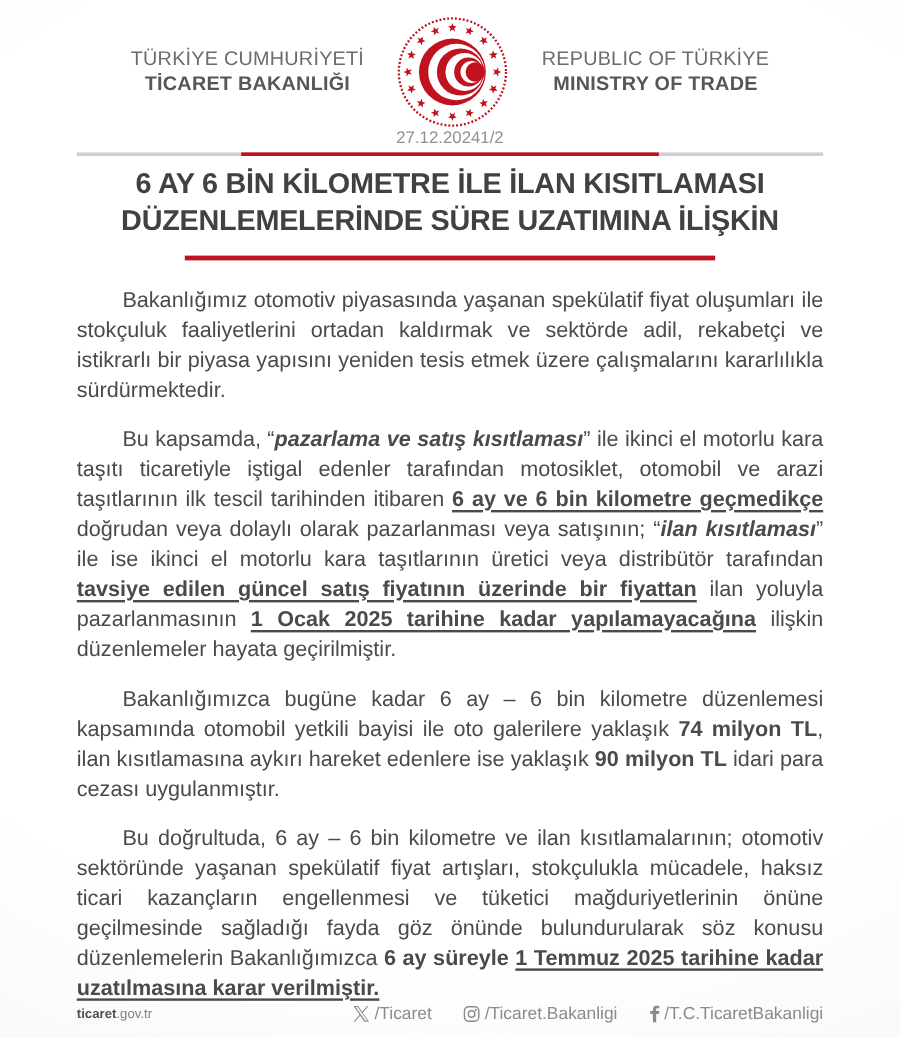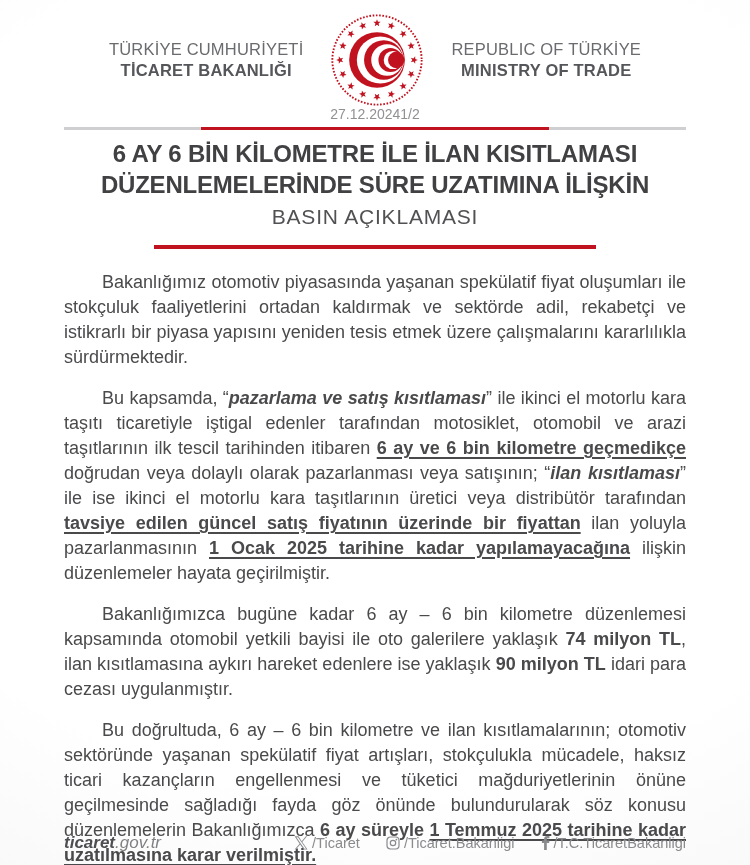--- a/index.html
+++ b/index.html
@@ -29,21 +29,21 @@
   .content { padding:0 64px; margin-top:21px; }
   .content p {
     font-size:18px; line-height:25px; text-align:justify; text-indent:38px;
     color:#4a4a4c; margin-bottom:16px;
   }
   .content .b { font-weight:700; }
   .content .i { font-style:italic; }
   .content .u { text-decoration:underline; text-decoration-thickness:2px; text-underline-offset:3px; }
   
   .footer { position:absolute; left:0; right:0; bottom:12px; display:flex; justify-content:space-between; align-items:center; padding:0 64px; }
-  .site { font-size:17px; color:#808184; cursor:pointer;font-style:italic; }
+  .site { font-size:11px; color:#808184; cursor:pointer; }
   .site .site-bold { font-weight:700; color:#4d4e51; }
   .socials { display:flex; gap:26px; align-items:center; }
   .social { display:flex; align-items:center; gap:4px; font-size:14.5px; color:#8a8b8d; cursor:pointer; }
   .social svg { display:block; }
   :root { --red:#c1121f; }
 </style>
 </head>
 <body>
 
 <div class="page">
@@ -97,21 +97,20 @@
     <span>27.12.2024</span>
     <span>1/2</span>
   </div>
   <div class="divider">
     <div class="red-seg"></div>
   </div>
 
   <div class="title-block">
     <div class="t">6 AY 6 BİN KİLOMETRE İLE İLAN KISITLAMASI</div>
     <div class="t">DÜZENLEMELERİNDE SÜRE UZATIMINA İLİŞKİN</div>
-    <div class="sub">BASIN AÇIKLAMASI</div>
     <div class="title-underline"></div>
   </div>
 
   <div class="content" id="body-container">
       <p><span>Bakanlığımız otomotiv piyasasında yaşanan spekülatif fiyat oluşumları ile stokçuluk faaliyetlerini ortadan kaldırmak ve sektörde adil, rekabetçi ve istikrarlı bir piyasa yapısını yeniden tesis etmek üzere çalışmalarını kararlılıkla sürdürmektedir.</span></p>
       <p><span>Bu kapsamda, “</span><span class="b i">pazarlama ve satış kısıtlaması</span><span>” ile ikinci el motorlu kara taşıtı ticaretiyle iştigal edenler tarafından motosiklet, otomobil ve arazi taşıtlarının ilk tescil tarihinden itibaren </span><span class="b u">6 ay ve 6 bin kilometre geçmedikçe</span><span> doğrudan veya dolaylı olarak pazarlanması veya satışının; “</span><span class="b i">ilan kısıtlaması</span><span>” ile ise ikinci el motorlu kara taşıtlarının üretici veya distribütör tarafından </span><span class="b u">tavsiye edilen güncel satış fiyatının üzerinde bir fiyattan</span><span> ilan yoluyla pazarlanmasının </span><span class="b u">1 Ocak 2025 tarihine kadar yapılamayacağına</span><span> ilişkin düzenlemeler hayata geçirilmiştir.</span></p>
       <p><span>Bakanlığımızca bugüne kadar 6 ay – 6 bin kilometre düzenlemesi kapsamında otomobil yetkili bayisi ile oto galerilere yaklaşık </span><span class="b">74 milyon TL</span><span>, ilan kısıtlamasına aykırı hareket edenlere ise yaklaşık </span><span class="b">90 milyon TL</span><span> idari para cezası uygulanmıştır.</span></p>
       <p><span>Bu doğrultuda, 6 ay – 6 bin kilometre ve ilan kısıtlamalarının; otomotiv sektöründe yaşanan spekülatif fiyat artışları, stokçulukla mücadele, haksız ticari kazançların engellenmesi ve tüketici mağduriyetlerinin önüne geçilmesinde sağladığı fayda göz önünde bulundurularak söz konusu düzenlemelerin Bakanlığımızca </span><span class="b">6 ay süreyle </span><span class="b u">1 Temmuz 2025 tarihine kadar uzatılmasına karar verilmiştir.</span></p>
     </div>
 

